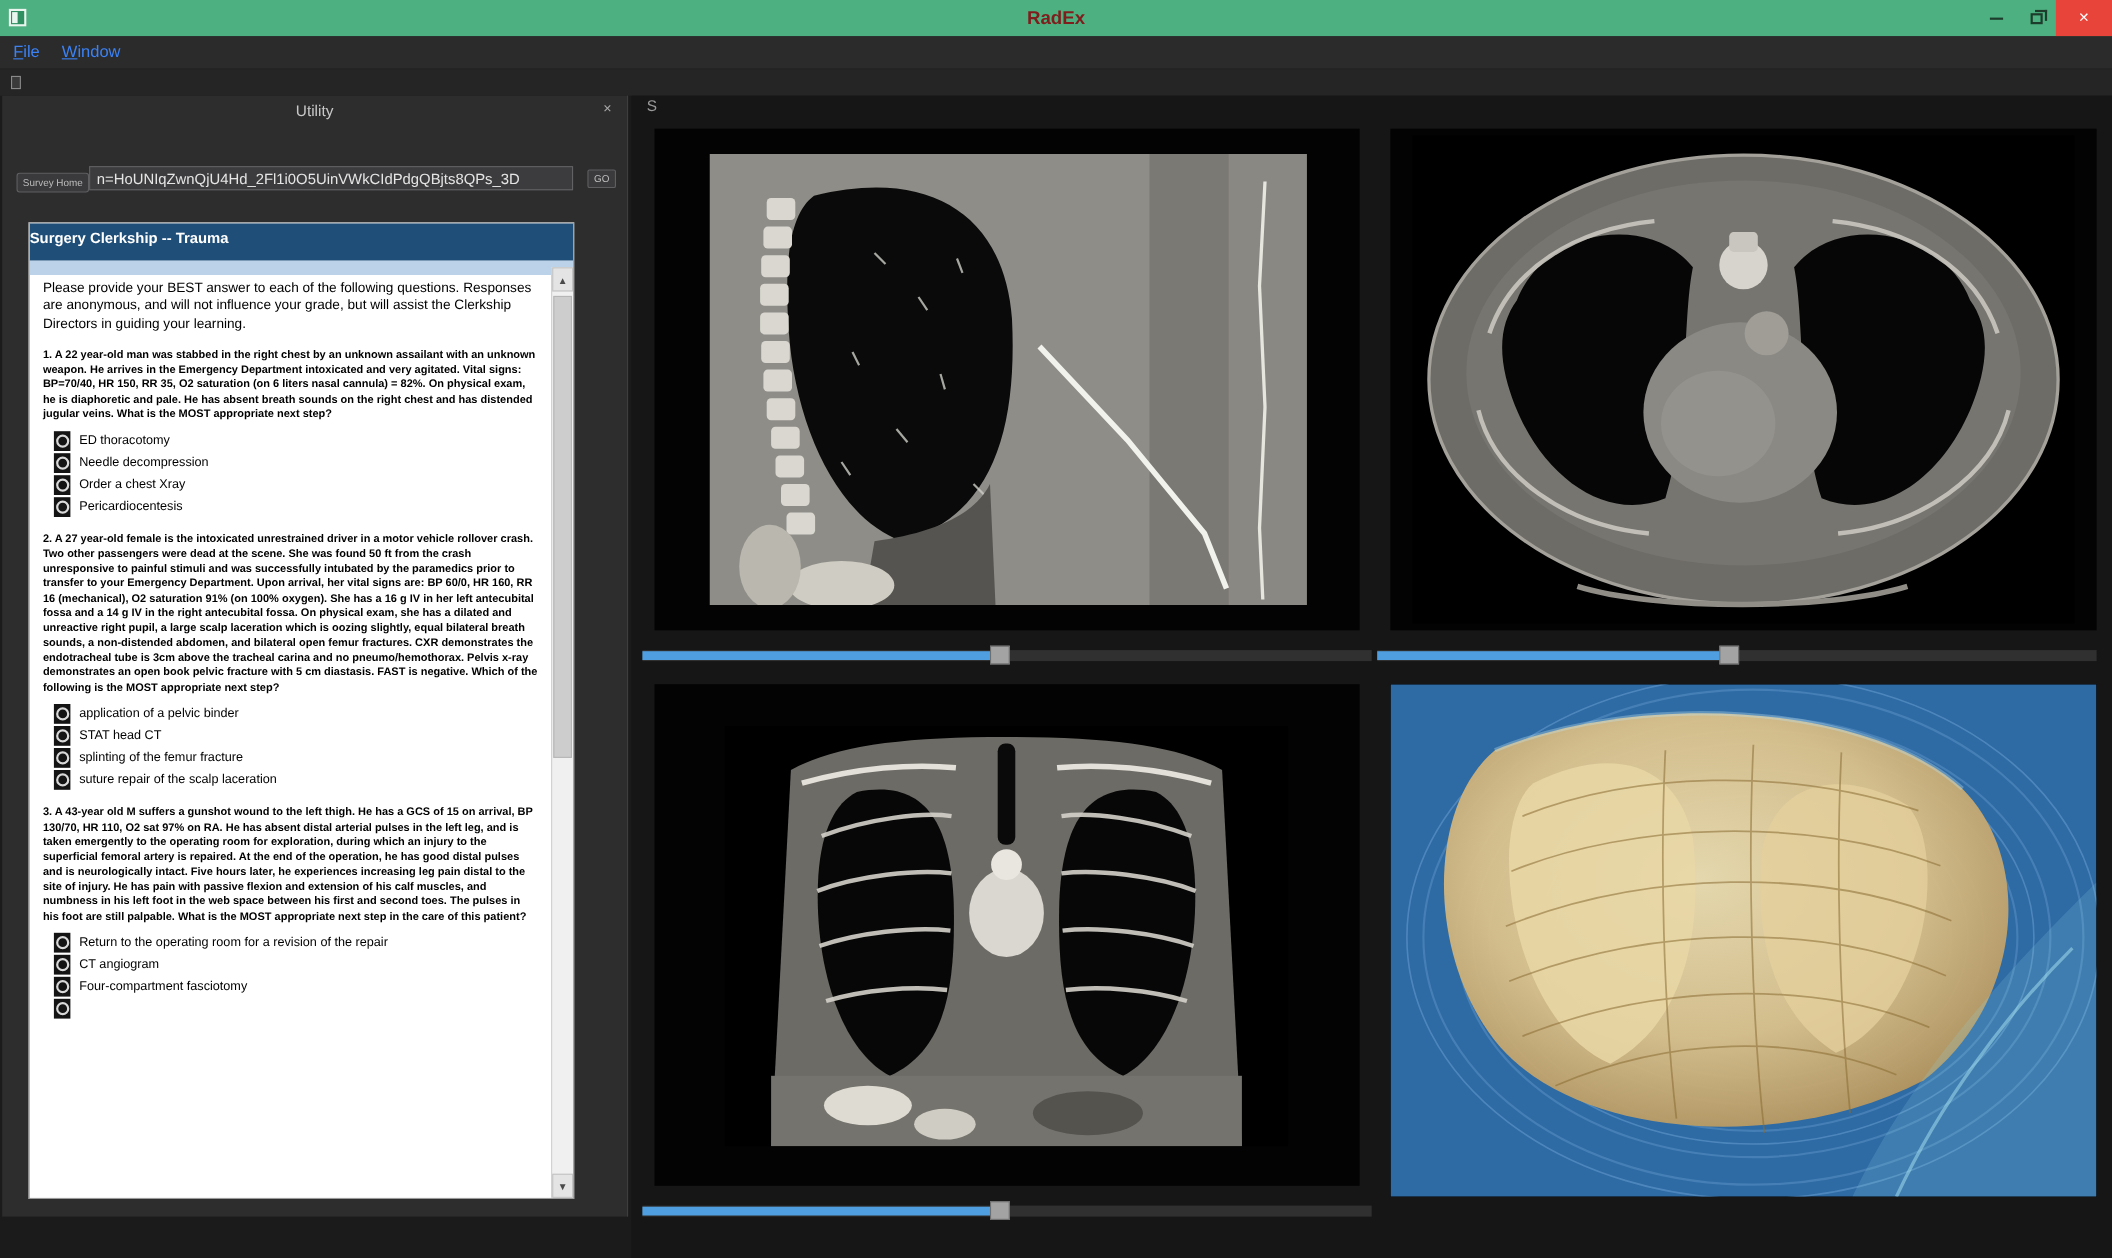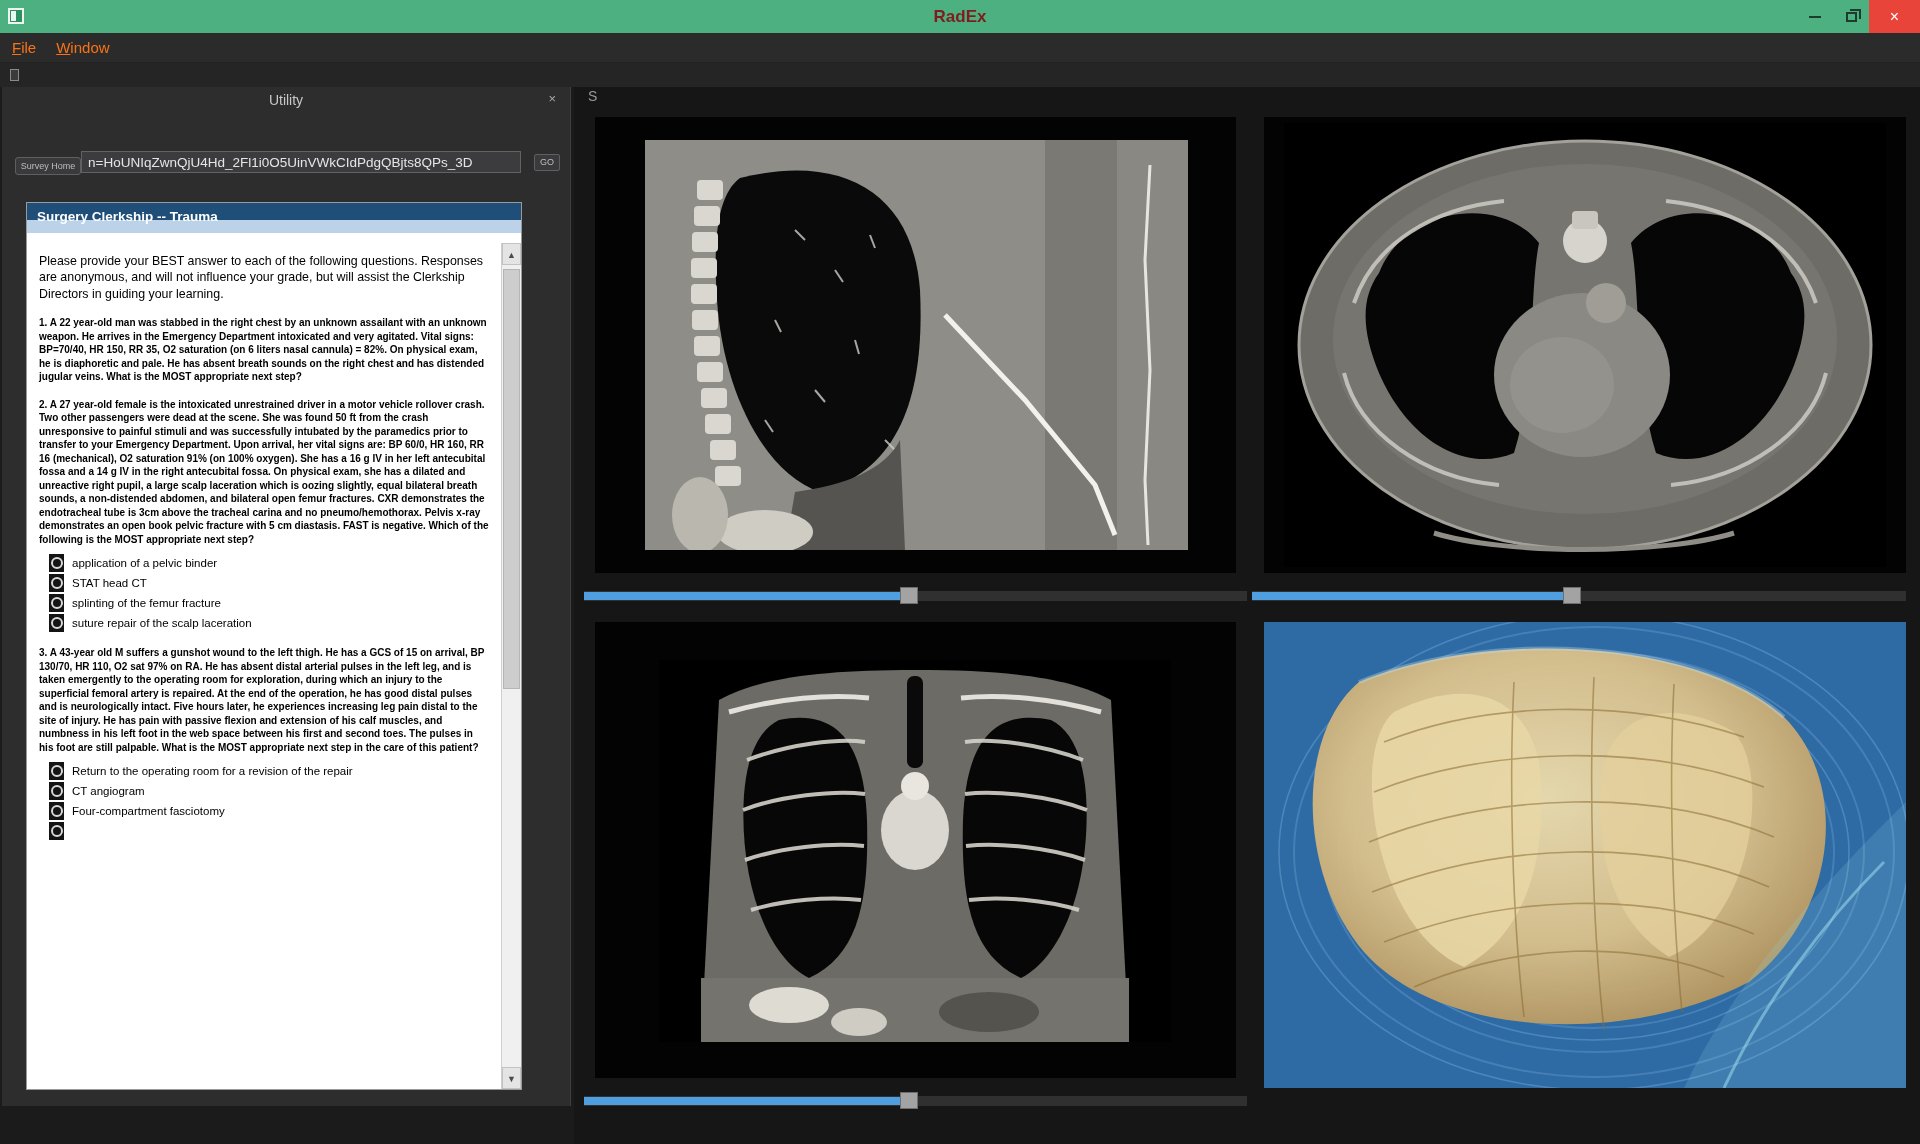--- a/index.html
+++ b/index.html
@@ -14,42 +14,42 @@
   .win-controls { position:absolute; right:0; top:0; height:33px; display:flex; }
   .win-btn { width:36px; height:33px; display:flex; align-items:center; justify-content:center; cursor:pointer; }
   .win-btn.close { width:51px; background:#e8443a; }
   .glyph-min { width:12px; height:2px; background:#1d3c2b; }
   .glyph-max { width:11px; height:10px; border:2px solid #1d3c2b; position:relative; background:transparent; }
   .glyph-max::before { content:''; position:absolute; left:2px; top:-5px; width:9px; height:8px; border:2px solid #1d3c2b; border-bottom:none; border-left:none; }
   .glyph-close { color:#fff; font-size:16px; line-height:1; }
 
   
   .menubar { position:absolute; left:0; top:33px; width:1920px; height:30px; background:#2b2b2b; display:flex; align-items:center; padding-left:12px; gap:20px; border-bottom:1px solid #232323; }
-  .menu-item { display:inline-block; color:#f97316; font-size:15px; cursor:pointer; }
+  .menu-item { display:inline-block; color:#3b82f6; font-size:15px; cursor:pointer; }
   .menu-item::first-letter { text-decoration:underline; }
   .toolbar { position:absolute; left:0; top:63px; width:1920px; height:24px; background:#252526; }
   .toolbar-grip { position:absolute; left:10px; top:6px; width:9px; height:12px; border:1px solid #8a8a8a; background:#3a3a3a; }
 
   
   .utility-panel { position:absolute; left:2px; top:87px; width:569px; height:1019px; background:#2d2d2e; border-right:1px solid #3e3e42; }
   .utility-header { position:relative; height:26px; }
   .utility-title { text-align:center; line-height:26px; font-size:14px; color:#c8c8c8; }
   .utility-close { position:absolute; right:14px; top:4px; color:#a8a8a8; font-size:13px; cursor:pointer; }
   .tab-row { position:relative; height:26px; border-top:1px solid #5a5a5a; }
   .tab-row::before { content:''; position:absolute; left:0; top:-1px; width:524px; height:1px; background:#6a6a6a; }
   .tab-diagonal { position:absolute; left:522px; top:0px; width:56px; height:1px; background:#6a6a6a; transform:rotate(27deg); transform-origin:left top; }
   .exam-label { position:absolute; left:10px; top:4px; font-size:13px; color:#c8c8c8; }
 
   .survey-home-btn { position:absolute; left:13px; top:70px; width:66px; height:18px; background:#3a3a3c; border:1px solid #5f5f61; border-radius:3px; color:#bdbdbd; font-size:9px; text-align:center; line-height:16px; cursor:pointer; }
   .url-input { position:absolute; left:79px; top:64px; width:440px; height:22px; background:#3c3c3e; border:1px solid #626264; color:#e5e5e5; font-size:13.5px; padding:0 6px; font-family:"Liberation Sans", sans-serif; }
   .go-btn { position:absolute; left:532px; top:67px; width:26px; height:17px; background:#3a3a3c; border:1px solid #5f5f61; border-radius:2px; color:#bdbdbd; font-size:9px; text-align:center; line-height:15px; cursor:pointer; }
 
   
   .survey-frame { position:absolute; left:24px; top:115px; width:496px; height:888px; background:#ffffff; border:1px solid #9a9a9a; overflow:hidden; }
-  .survey-header { height:17px; background:#1f4e79; color:#fff; font-weight:bold; font-size:13.5px; line-height:27px; padding-left:10px; }
+  .survey-header { height:34px; background:#1f4e79; color:#fff; font-weight:bold; font-size:13.5px; line-height:27px; }
   .survey-subheader { height:13px; background:#bcd2e8; }
   .survey-body { position:absolute; left:0; top:40px; right:20px; bottom:0; overflow:hidden; padding:10px 12px 0 12px; color:#000;border-radius:19px; }
   .survey-intro { font-size:12.4px; line-height:1.32; margin-bottom:14px; }
   .question-text { font-size:10px; font-weight:bold; line-height:1.35; margin:14px 0 8px 0; }
   .options { margin-left:10px; }
   .option-row { display:flex; align-items:center; gap:8px; margin:2px 0; }
   .radio { width:15px; height:18px; background:#141414; display:flex; align-items:center; justify-content:center; flex:none; cursor:pointer; }
   .radio::after { content:''; width:8px; height:8px; border-radius:50%; border:2px solid #d8d8d8; }
   .option-label { font-size:11.5px; cursor:pointer; }
 
@@ -119,20 +119,38 @@
       <div class="survey-header">
         <span>Surgery Clerkship -- Trauma</span>
       </div>
       <div class="survey-subheader"></div>
 
       <div class="survey-body">
         <div class="survey-intro">Please provide your BEST answer to each of the following questions.  Responses are anonymous, and will not influence your grade, but will assist the Clerkship Directors in guiding your learning.</div>
 
         <div>
           <div class="question-text">1. A 22 year-old man was stabbed in the right chest by an unknown assailant with an unknown weapon.  He arrives in the Emergency Department intoxicated and very agitated.  Vital signs: BP=70/40, HR 150, RR 35, O2 saturation (on 6 liters nasal cannula) = 82%.  On physical exam, he is diaphoretic and pale.  He has absent breath sounds on the right chest and has distended jugular veins.  What is the MOST appropriate next step?</div>
+          <div class="options">
+            <div class="option-row">
+              <span class="radio"></span>
+              <span class="option-label">ED thoracotomy</span>
+            </div>
+            <div class="option-row">
+              <span class="radio"></span>
+              <span class="option-label">Needle decompression</span>
+            </div>
+            <div class="option-row">
+              <span class="radio"></span>
+              <span class="option-label">Order a chest Xray</span>
+            </div>
+            <div class="option-row">
+              <span class="radio"></span>
+              <span class="option-label">Pericardiocentesis</span>
+            </div>
+          </div>
         </div>
 
         <div>
           <div class="question-text">2. A 27 year-old female is the intoxicated unrestrained driver in a motor vehicle rollover crash.  Two other passengers were dead at the scene.  She was found 50 ft from the crash unresponsive to painful stimuli and was successfully intubated by the paramedics prior to transfer to your Emergency Department.  Upon arrival, her vital signs are: BP 60/0, HR 160, RR 16 (mechanical), O2 saturation 91% (on 100% oxygen).  She has a 16 g IV in her left antecubital fossa and a 14 g IV in the right antecubital fossa.  On physical exam, she has a dilated and unreactive right pupil, a large scalp laceration which is oozing slightly, equal bilateral breath sounds, a non-distended abdomen, and bilateral open femur fractures.  CXR demonstrates the endotracheal tube is 3cm above the tracheal carina and no pneumo/hemothorax.  Pelvis x-ray demonstrates an open book pelvic fracture with 5 cm diastasis.  FAST is negative.  Which of the following is the MOST appropriate next step?</div>
           <div class="options">
             <div class="option-row">
               <span class="radio"></span>
               <span class="option-label">application of a pelvic binder</span>
             </div>
             <div class="option-row">

